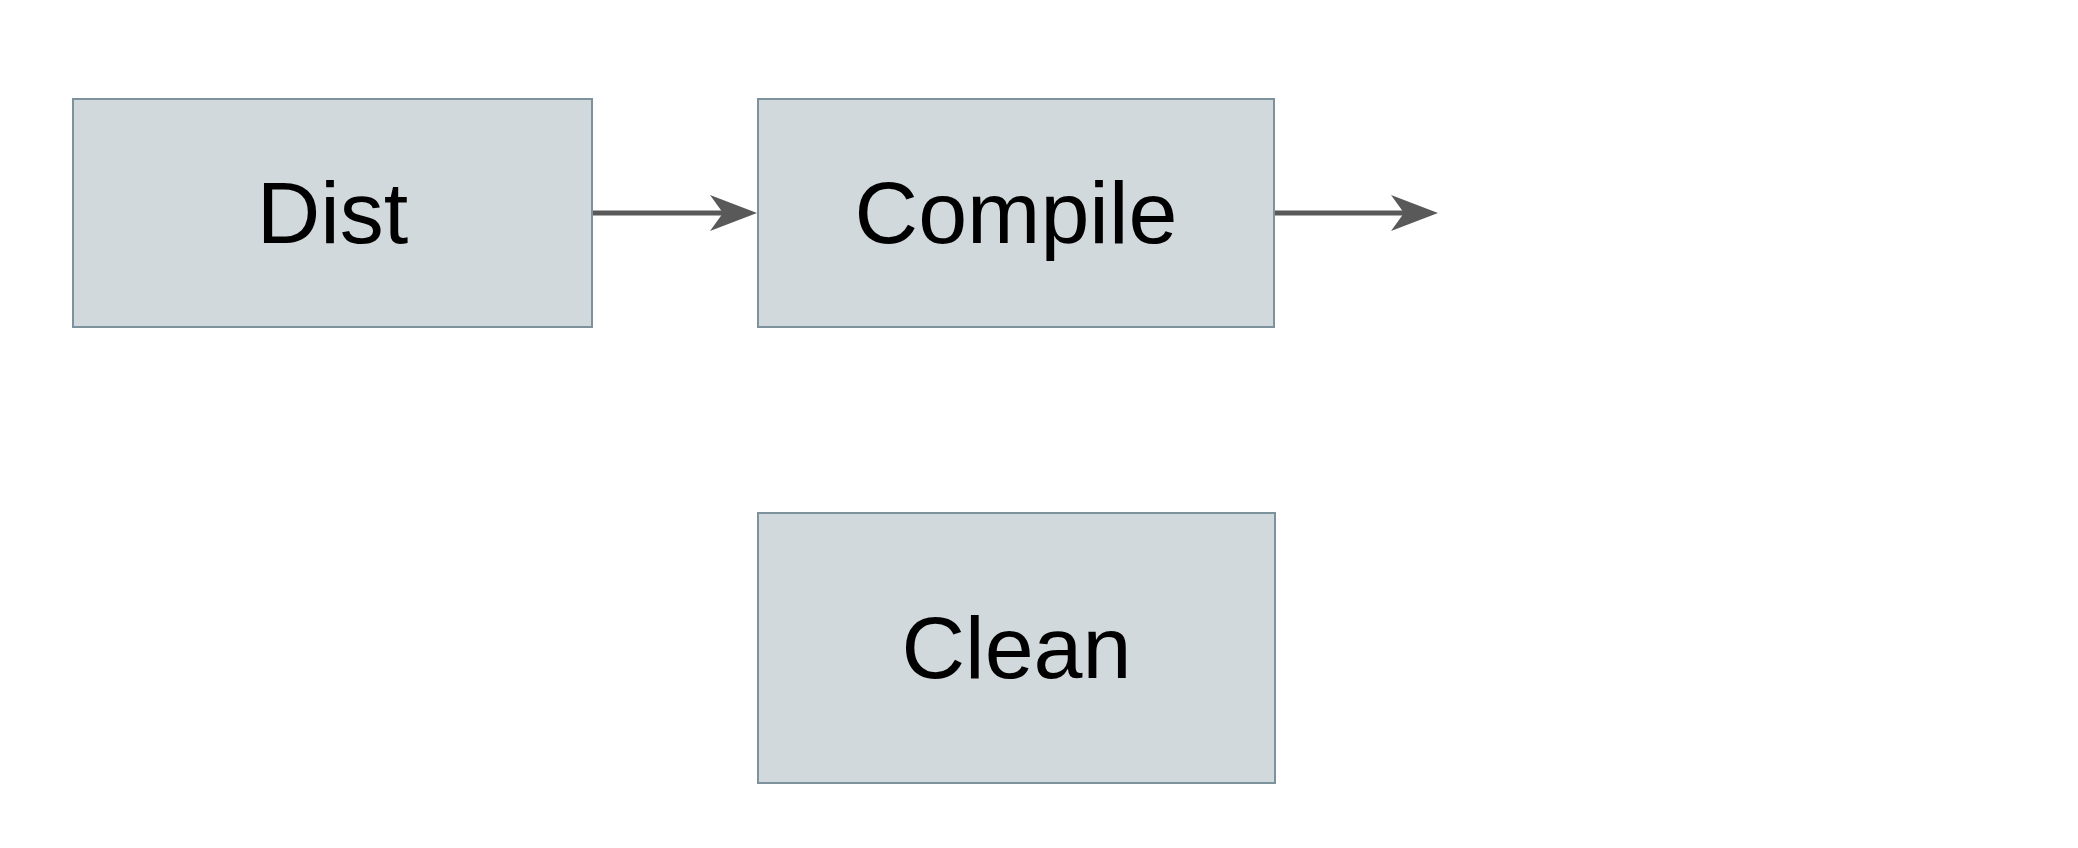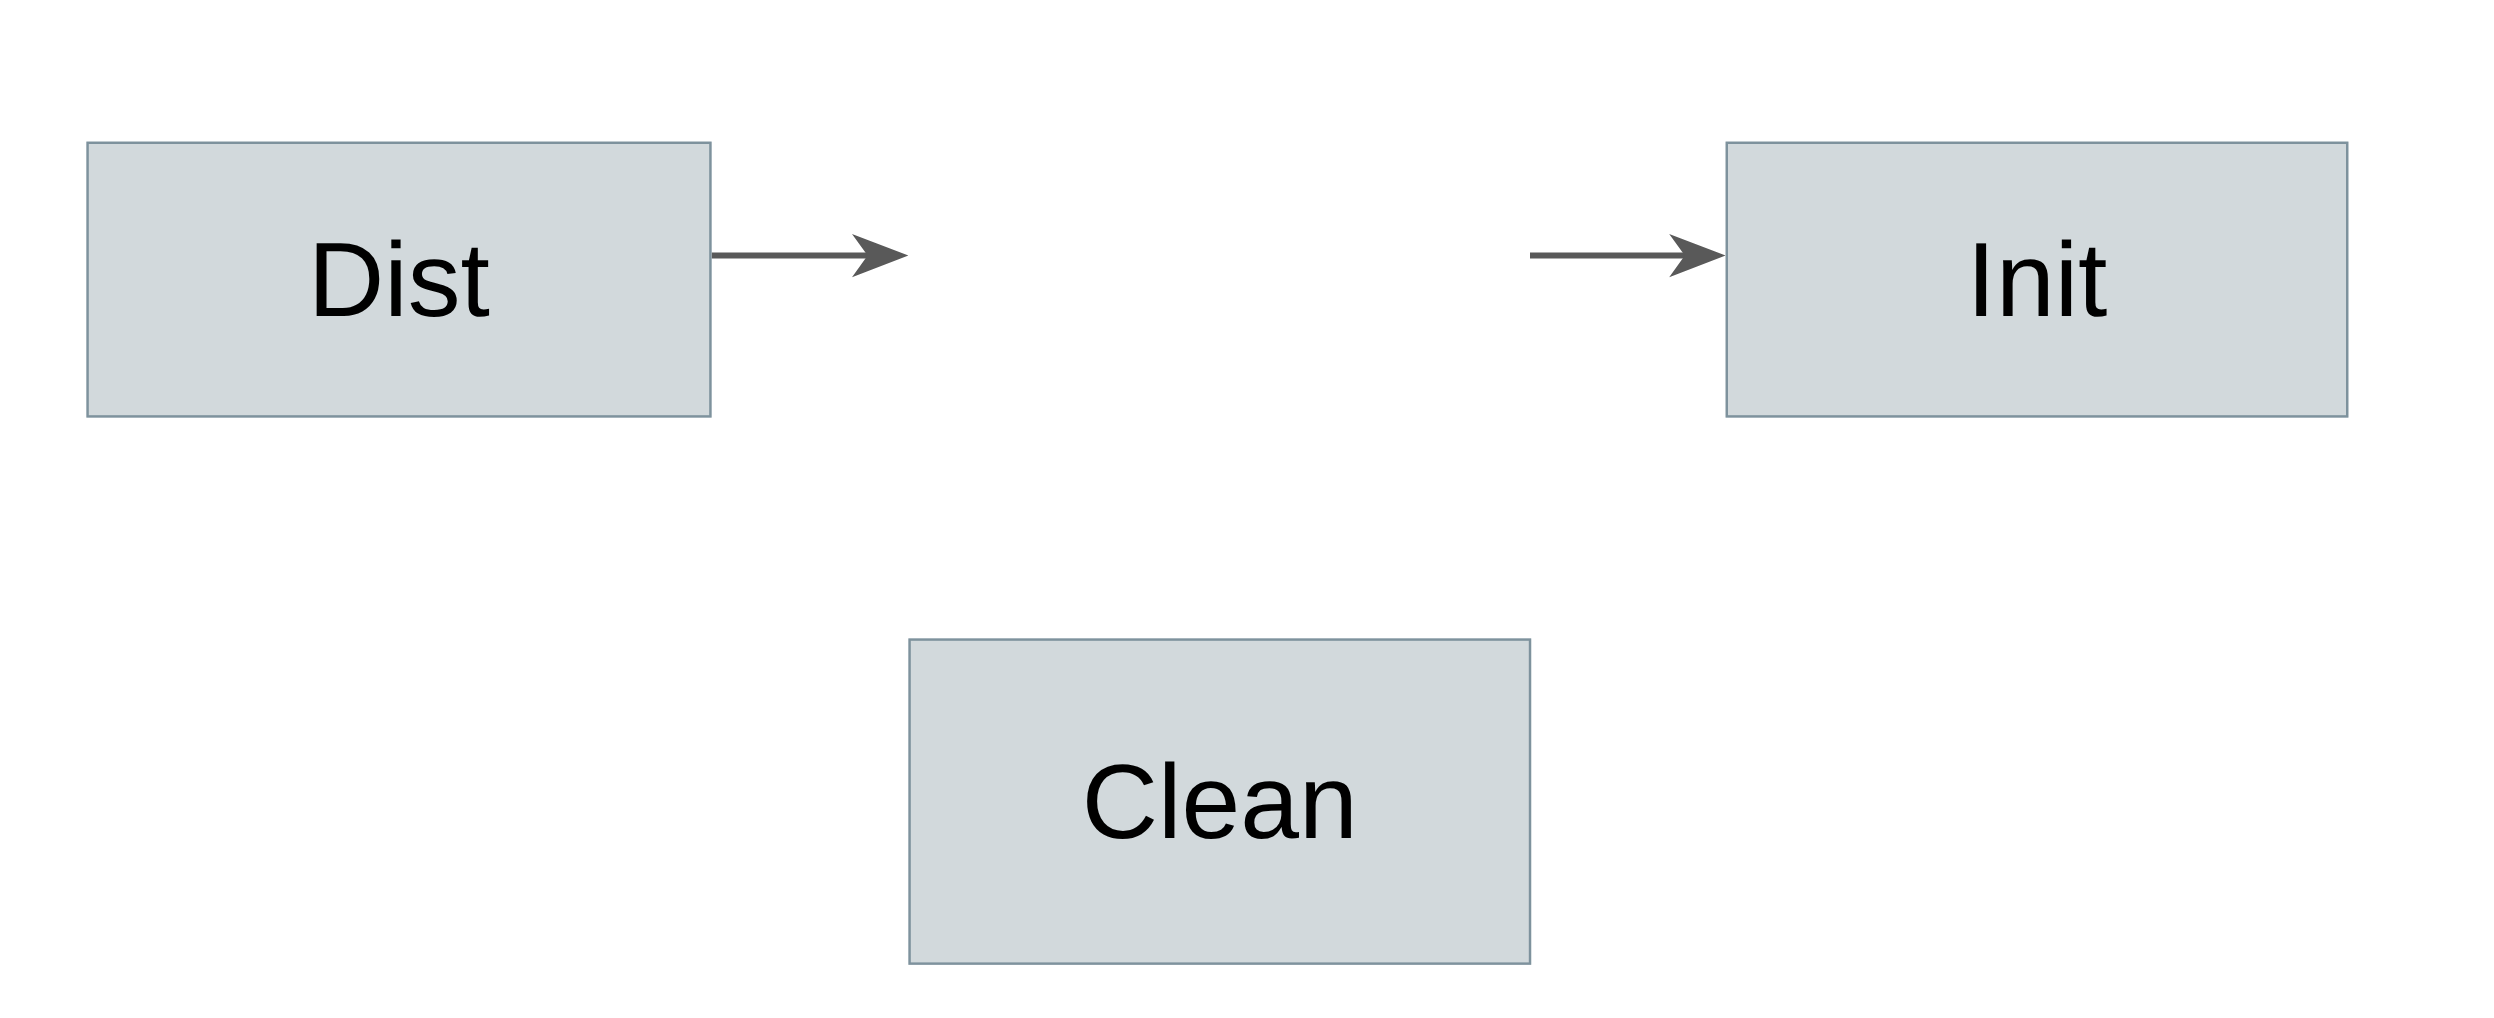--- a/index.html
+++ b/index.html
@@ -16,21 +16,20 @@
     overflow: hidden;
   }
   .node {
     position: absolute;
     box-sizing: border-box;
     background: var(--node-fill, #d2d9dc);
     border: 2px solid var(--node-border, #7e929d);
     display: flex;
     align-items: center;
     justify-content: center;
-    margin-top: 20px;
   }
   .node-label {
     color: var(--text, #000000);
     font-size: 88px;
     font-weight: 400;
     letter-spacing: 0px;
     line-height: 1;
     white-space: nowrap;
   }
   .node-dist    { left: 72px;   top: 98px;  width: 521px; height: 230px; }
@@ -47,24 +46,24 @@
 </style>
 </head>
 <body>
 
 <div class="canvas">
 
   <div class="node node-dist">
     <span class="node-label">Dist</span>
   </div>
 
+  <div class="node node-compile">
+    <span class="node-label">Compile</span>
+  </div>
 
-  <div class="node node-init">
-    <span class="node-label">Init</span>
-  </div>
 
   <div class="node node-clean">
     <span class="node-label">Clean</span>
   </div>
 
   <svg class="arrow arrow-1" width="164" height="44" viewBox="0 0 164 44" xmlns="http://www.w3.org/2000/svg">
     <line x1="0" y1="22" x2="131" y2="22" stroke="currentColor" stroke-width="5"></line>
     <polygon points="164,22 117,4 130,22 117,40" fill="currentColor"></polygon>
   </svg>
 

